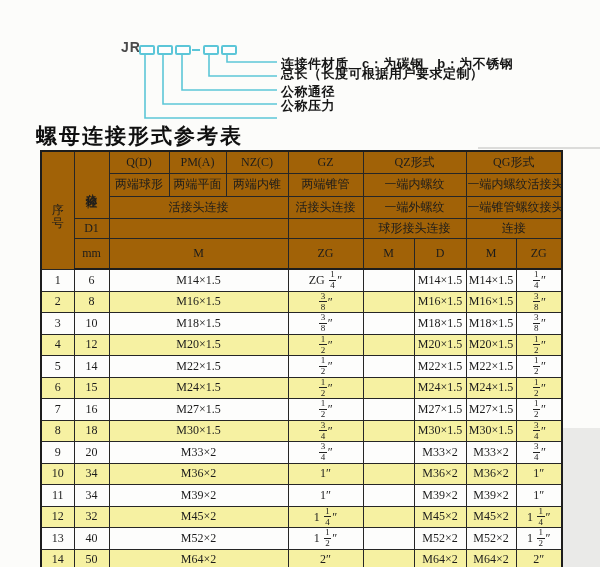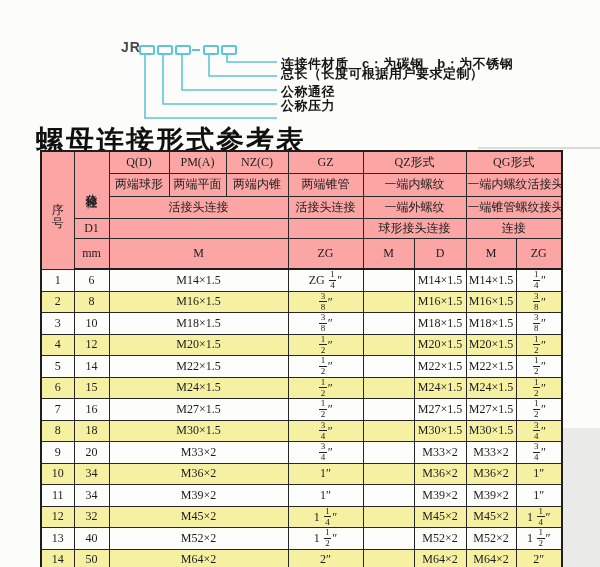--- a/index.html
+++ b/index.html
@@ -28,34 +28,34 @@
   .code-dash { position:absolute; top:49px; left:192px; width:8px; height:2px; background:#5cc6d8; }
   #connectors { position:absolute; left:0; top:0; }
   .diag-label {
     position:absolute; left:281px; height:15px;
     font-family:"Liberation Sans","DejaVu Sans",sans-serif;
     font-size:13px; font-weight:bold; color:#161616; white-space:nowrap; letter-spacing:0.5px;
   }
   
   #page-title {
     position:absolute; left:36px; top:122px;
-    font-size:28px; font-weight:bold; color:#101010; letter-spacing:2px;
+    font-size:21px; font-weight:bold; color:#101010; letter-spacing:2px;
   }
   
   #ref-table {
     position:absolute; left:40px; top:150px;
     border-collapse:collapse; table-layout:fixed; width:521px;
     font-size:12px; color:#1c1c1c;
   }
   #ref-table th, #ref-table td {
     border:1px solid #262626; padding:0 1px; text-align:center; vertical-align:middle;
     font-weight:normal; overflow:hidden; white-space:nowrap;
   }
   #ref-table { border:2px solid #1d1d1d; }
-  #ref-table thead th { background:#fca5a5;margin-top:28px; }
+  #ref-table thead th { background:#a16207;margin-top:28px; }
   #ref-table thead tr:last-child th { border-bottom:2px solid #1d1d1d; }
   #ref-table tbody tr { background:#fdfdfc; }
   #ref-table tbody tr.alt { background:#f6f1a2; }
   #ref-table tbody td { height:20.5px; }
   .vert {
     writing-mode:vertical-lr; text-orientation:upright;
     display:inline-block; line-height:1;
   }
   .vert.seq { letter-spacing:15px; }
   .vert.dn  { letter-spacing:1px; }

